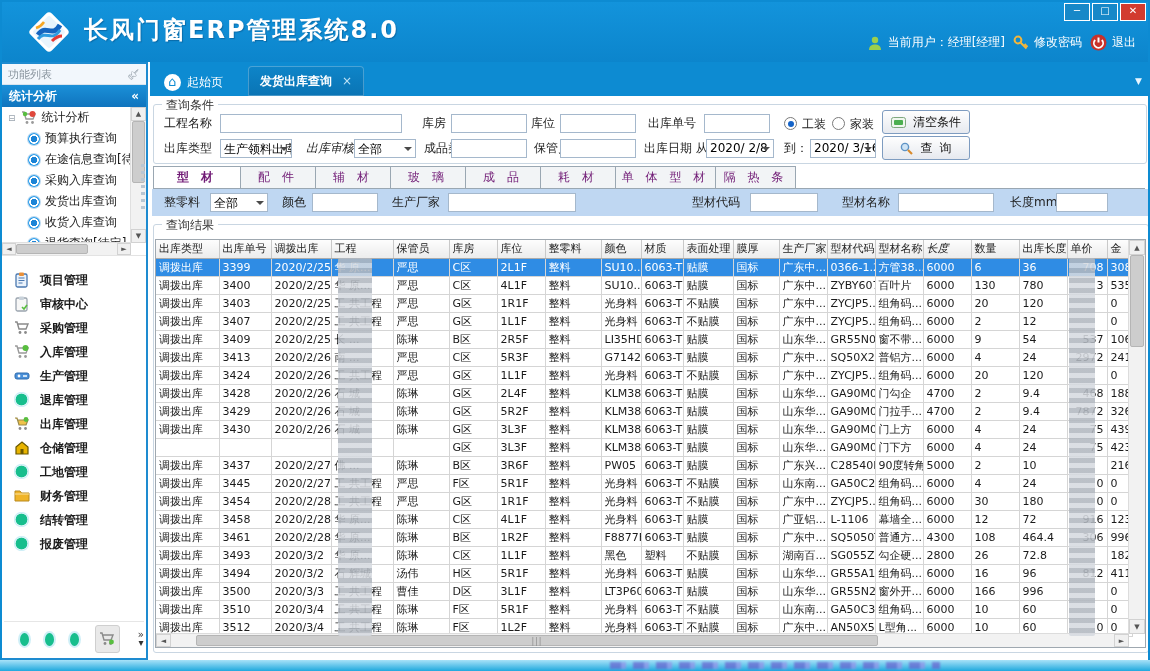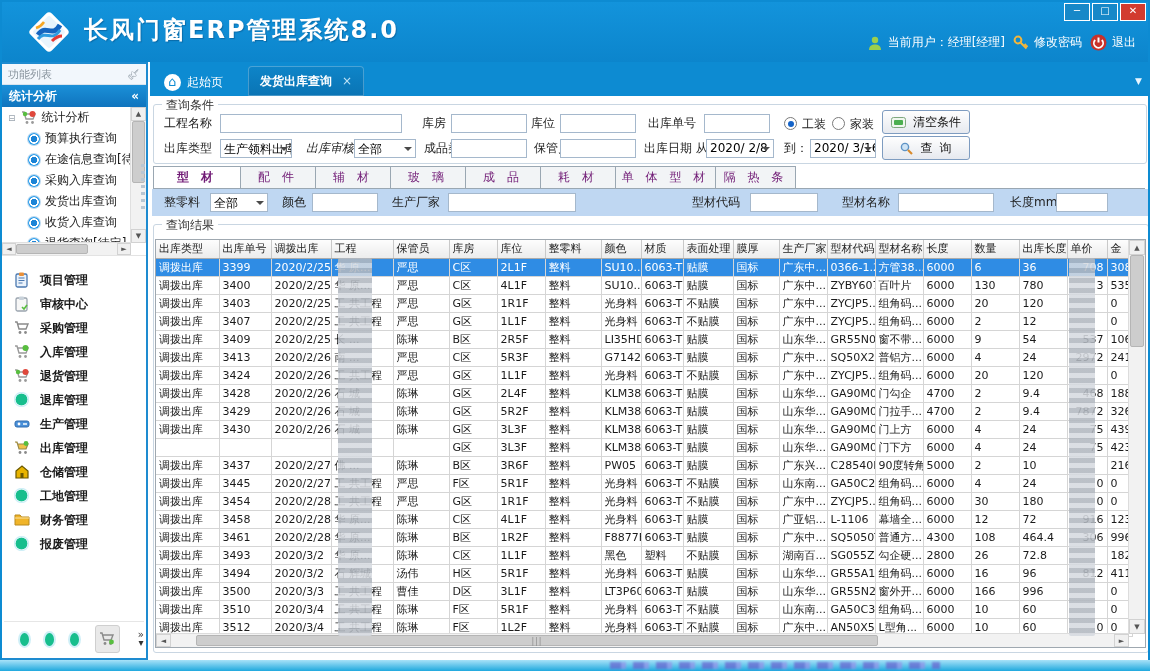--- a/index.html
+++ b/index.html
@@ -236,48 +236,36 @@
               <path d="M1 2h2l2 7h7l2-5H4" fill="none" stroke="#9A9A9A" stroke-width="1.4"></path>
               <circle cx="6" cy="12.5" r="1.4" fill="#9A9A9A"></circle>
               <circle cx="11.5" cy="12.5" r="1.4" fill="#9A9A9A"></circle>
               <circle cx="11.5" cy="4" r="3" fill="#58BE3F"></circle>
             </svg>
           </span>
           <span class="mlabel">入库管理</span>
         </div>
         <div class="menu-item">
           <span class="mi-icon">
-            <svg width="16" height="16" viewBox="0 0 16 16">
-              <path d="M1 2h2l2 7h7l2-5H4" fill="none" stroke="#9A9A9A" stroke-width="1.4"></path>
-              <circle cx="6" cy="12.5" r="1.4" fill="#9A9A9A"></circle>
-              <circle cx="11.5" cy="12.5" r="1.4" fill="#9A9A9A"></circle>
-              <circle cx="11.5" cy="4" r="3" fill="#E0483C"></circle>
-              <circle cx="4" cy="4" r="2.2" fill="#58BE3F"></circle>
-            </svg>
-          </span>
-          <span class="mlabel">退货管理</span>
-        </div>
-        <div class="menu-item">
-          <span class="mi-icon">
-            <svg width="15" height="15" viewBox="0 0 15 15">
-              <circle cx="7.5" cy="7.5" r="6" fill="#17BE8D"></circle>
-              <circle cx="7.5" cy="7.5" r="7" fill="none" stroke="#CFEFF7" stroke-width="1.4"></circle>
-            </svg>
-          </span>
-          <span class="mlabel">退库管理</span>
-        </div>
-        <div class="menu-item">
-          <span class="mi-icon">
             <svg width="16" height="14" viewBox="0 0 16 14">
               <rect x="1" y="5" width="14" height="6" rx="2" fill="#4A90D9" stroke="#2E6CAE"></rect>
               <circle cx="5" cy="8" r="1.4" fill="#fff"></circle>
               <rect x="9" y="7" width="4" height="2" fill="#CFE4F5"></rect>
             </svg>
           </span>
           <span class="mlabel">生产管理</span>
+        </div>
+        <div class="menu-item">
+          <span class="mi-icon">
+            <svg width="15" height="15" viewBox="0 0 15 15">
+              <circle cx="7.5" cy="7.5" r="6" fill="#17BE8D"></circle>
+              <circle cx="7.5" cy="7.5" r="7" fill="none" stroke="#CFEFF7" stroke-width="1.4"></circle>
+            </svg>
+          </span>
+          <span class="mlabel">退库管理</span>
         </div>
         <div class="menu-item">
           <span class="mi-icon">
             <svg width="16" height="16" viewBox="0 0 16 16">
               <path d="M1 2h2l2 7h7l2-5H4" fill="#F0C24A" stroke="#9A8A4A" stroke-width="1.2"></path>
               <circle cx="6" cy="12.5" r="1.4" fill="#8A8A8A"></circle>
               <circle cx="11.5" cy="12.5" r="1.4" fill="#8A8A8A"></circle>
               <circle cx="12" cy="3.5" r="2.4" fill="#58BE3F"></circle>
             </svg>
           </span>
@@ -302,20 +290,29 @@
           <span class="mlabel">工地管理</span>
         </div>
         <div class="menu-item">
           <span class="mi-icon">
             <svg width="16" height="14" viewBox="0 0 16 14">
               <path d="M1 3h5l1.6 2H15v8H1z" fill="#F0B429" stroke="#B98A1E"></path>
               <path d="M1 6h14" stroke="#FBE3A3"></path>
             </svg>
           </span>
           <span class="mlabel">财务管理</span>
+        </div>
+        <div class="menu-item">
+          <span class="mi-icon">
+            <svg width="15" height="15" viewBox="0 0 15 15">
+              <circle cx="7.5" cy="7.5" r="6" fill="#17BE8D"></circle>
+              <circle cx="7.5" cy="7.5" r="7" fill="none" stroke="#CFEFF7" stroke-width="1.4"></circle>
+            </svg>
+          </span>
+          <span class="mlabel">结转管理</span>
         </div>
         <div class="menu-item">
           <span class="mi-icon">
             <svg width="15" height="15" viewBox="0 0 15 15">
               <circle cx="7.5" cy="7.5" r="6" fill="#17BE8D"></circle>
               <circle cx="7.5" cy="7.5" r="7" fill="none" stroke="#CFEFF7" stroke-width="1.4"></circle>
             </svg>
           </span>
           <span class="mlabel">报废管理</span>
         </div>
@@ -437,21 +434,21 @@
                   <th style="width: 48px;">库房</th>
                   <th style="width: 48px;">库位</th>
                   <th style="width: 56px;">整零料</th>
                   <th style="width: 40px;">颜色</th>
                   <th style="width: 42px;">材质</th>
                   <th style="width: 50px;">表面处理</th>
                   <th style="width: 46px;">膜厚</th>
                   <th style="width: 48px;">生产厂家</th>
                   <th style="width: 48px;">型材代码</th>
                   <th style="width: 48px;">型材名称</th>
-                  <th style="width: 48px;">长度</th>
+                  <th style="width: 48px; font-style: italic;">长度</th>
                   <th style="width: 48px;">数量</th>
                   <th style="width: 48px;">出库长度</th>
                   <th style="width: 40px;">单价</th>
                   <th style="width: 25px;">金</th>
                 </tr>
               </thead>
             <tbody id="grid-body">
                 <tr class="sel">
                   <td>调拨出库</td>
                   <td>3399</td>

